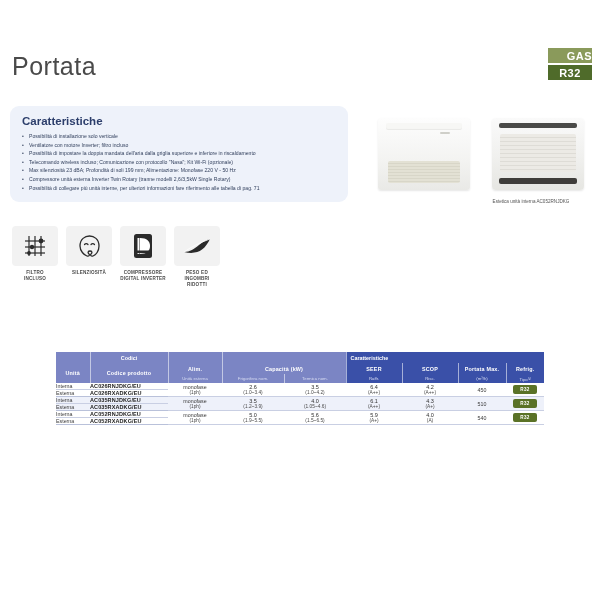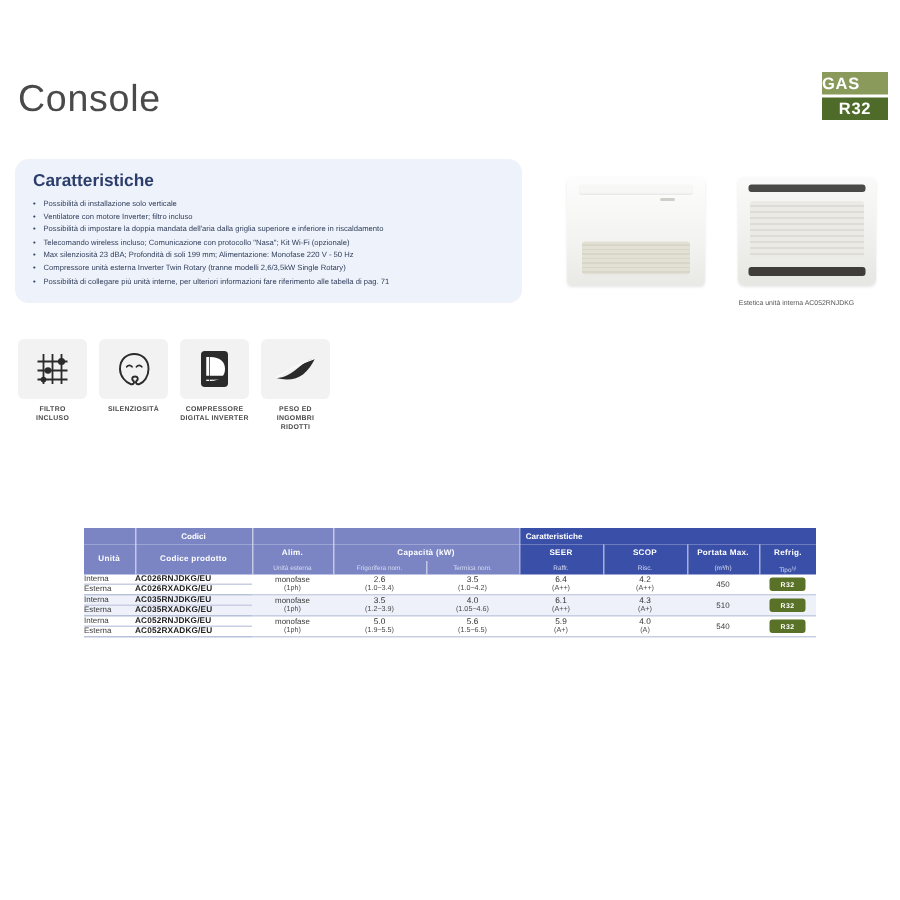--- a/index.html
+++ b/index.html
@@ -38,21 +38,21 @@
     width: 44px;
     display: flex;
     flex-direction: column;
     align-items: stretch;
   }
   .gas-badge .gas {
     background: #8a9a5b;
     color: #ffffff;
     font-size: 11px;
     font-weight: bold;
-    text-align: left;
+    text-align: right;
     padding: 2px 0 1px 0;
     letter-spacing: 0.5px;
   }
   .gas-badge .r32 {
     background: #4f6b2a;
     color: #ffffff;
     font-size: 11px;
     font-weight: bold;
     text-align: center;
     padding: 2px 0 1px 0;
@@ -311,21 +311,21 @@
     padding: 2px 7px;
     border-radius: 2px;
     letter-spacing: 0.3px;
   }
 </style>
 </head>
 <body>
 
 <div class="page">
 
-  <div class="title">Console</div>
+  <div class="title">Portata</div>
 
   <div class="gas-badge">
     <div class="gas">GAS</div>
     <div class="r32">R32</div>
   </div>
 
   <div class="features">
     <h2>Caratteristiche</h2>
     <ul>
       <li>Possibilità di installazione solo verticale</li>

